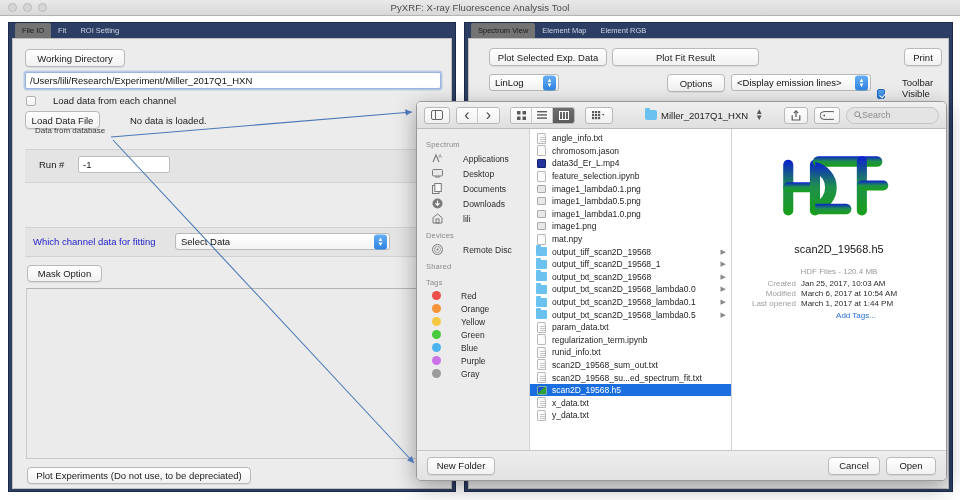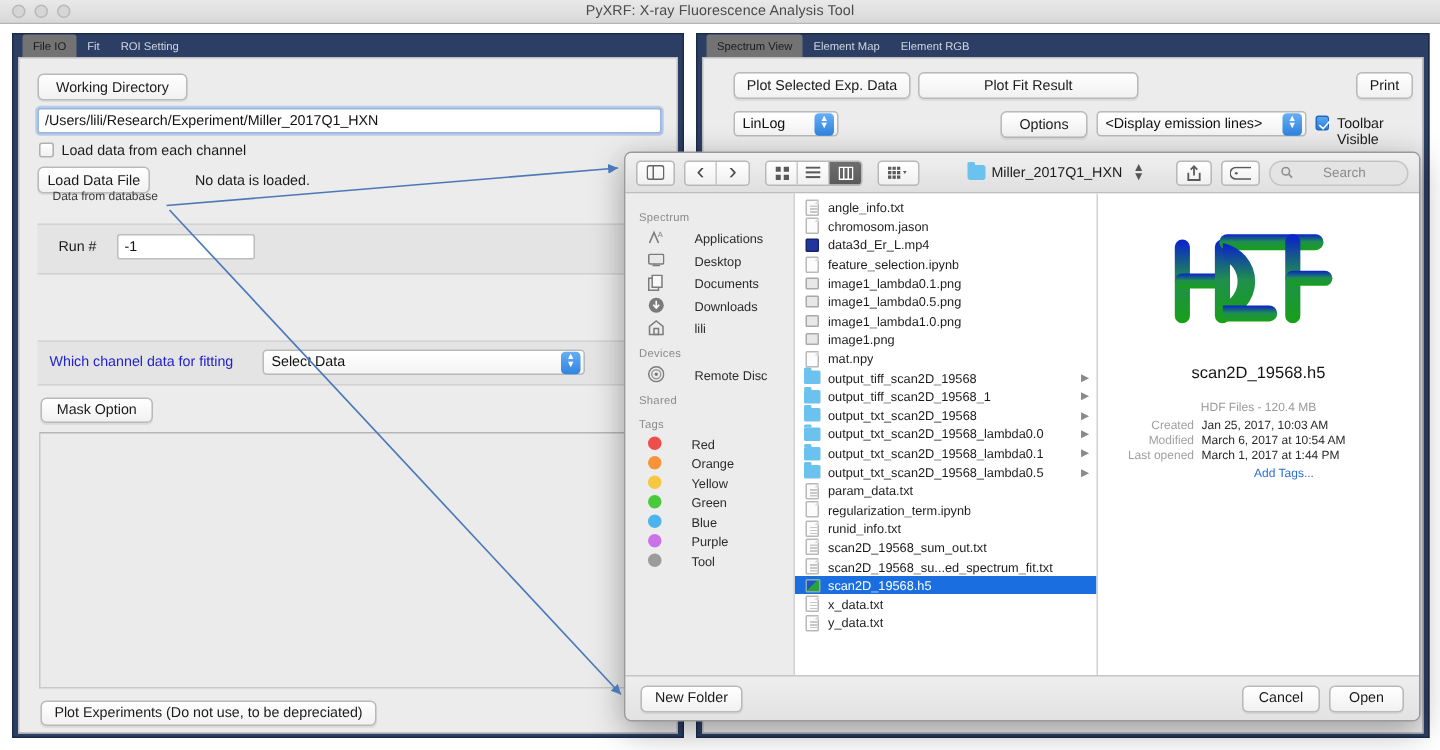--- a/index.html
+++ b/index.html
@@ -97,21 +97,21 @@
     padding-left: 5px; position: relative;
   }
   .popup .arrowbox {
     position: absolute; right: 2px; top: 50%; transform: translateY(-50%);
     width: 13px; height: 15px; border-radius: 3px;
     background: linear-gradient(#67aef5, #2f84e0);
     display: flex; flex-direction: column; align-items: center; justify-content: center;
     color: #fff; line-height: 5px; font-size: 6px;
   }
 
-  .checkbox-row { display: flex; align-items: flex-start; gap: 5px; }
+  .checkbox-row { display: flex; align-items: flex-end; gap: 17px; }
   .cbox {
     width: 10px; height: 10px; border-radius: 2px;
     background: linear-gradient(#ffffff,#f0f0f0);
     border: 1px solid #b0b0b0;
   }
   .cbox.checked {
     background: linear-gradient(#5aa7f0, #2a7ddd);
     border-color: #2169bf;
     position: relative;
   }
@@ -167,21 +167,21 @@
     width: 12px; height: 10px; background: #6cc2ef; border-radius: 1px 2px 2px 2px;
     position: relative; flex: 0 0 12px;
   }
   .folder-ico::before {
     content:""; position:absolute; left:0; top:-2.5px; width:5px; height:3px;
     background:#6cc2ef; border-radius:1px 1px 0 0;
   }
   .searchbox {
     height: 17px; width: 93px; border-radius: 9px;
     background: #e4e4e4; border: 1px solid #c4c4c4;
-    display: flex; align-items: center; gap: 20px; padding: 0 7px;
+    display: flex; align-items: center; gap: 0; padding: 0 7px;
     font-size: 9px; color: #8c8c8c;
   }
   #fd-main { flex: 1; display: flex; min-height: 0; }
 
   
   #fd-sidebar {
     width: 113px; flex: 0 0 113px; background: #ececec;
     border-right: 1px solid #d2d2d2; padding-top: 6px; overflow: hidden;
   }
   .sb-head { font-size: 7.5px; color: #8a8a8a; padding: 5px 0 2px 9px; letter-spacing: .2px; }
@@ -485,21 +485,21 @@
           <div class="sb-item">
             <span class="tagdot" style="background: rgb(77, 179, 239);"></span>
             <span>Blue</span>
           </div>
           <div class="sb-item">
             <span class="tagdot" style="background: rgb(203, 114, 232);"></span>
             <span>Purple</span>
           </div>
           <div class="sb-item">
             <span class="tagdot" style="background: rgb(155, 155, 155);"></span>
-            <span>Tool</span>
+            <span>Gray</span>
           </div>
         </div>
 
       <div id="fd-list">
           <div class="frow">
             <span class="fico">
               <span class="doc-ico lines"></span>
             </span>
             <span class="fname">angle_info.txt</span>
           </div>

